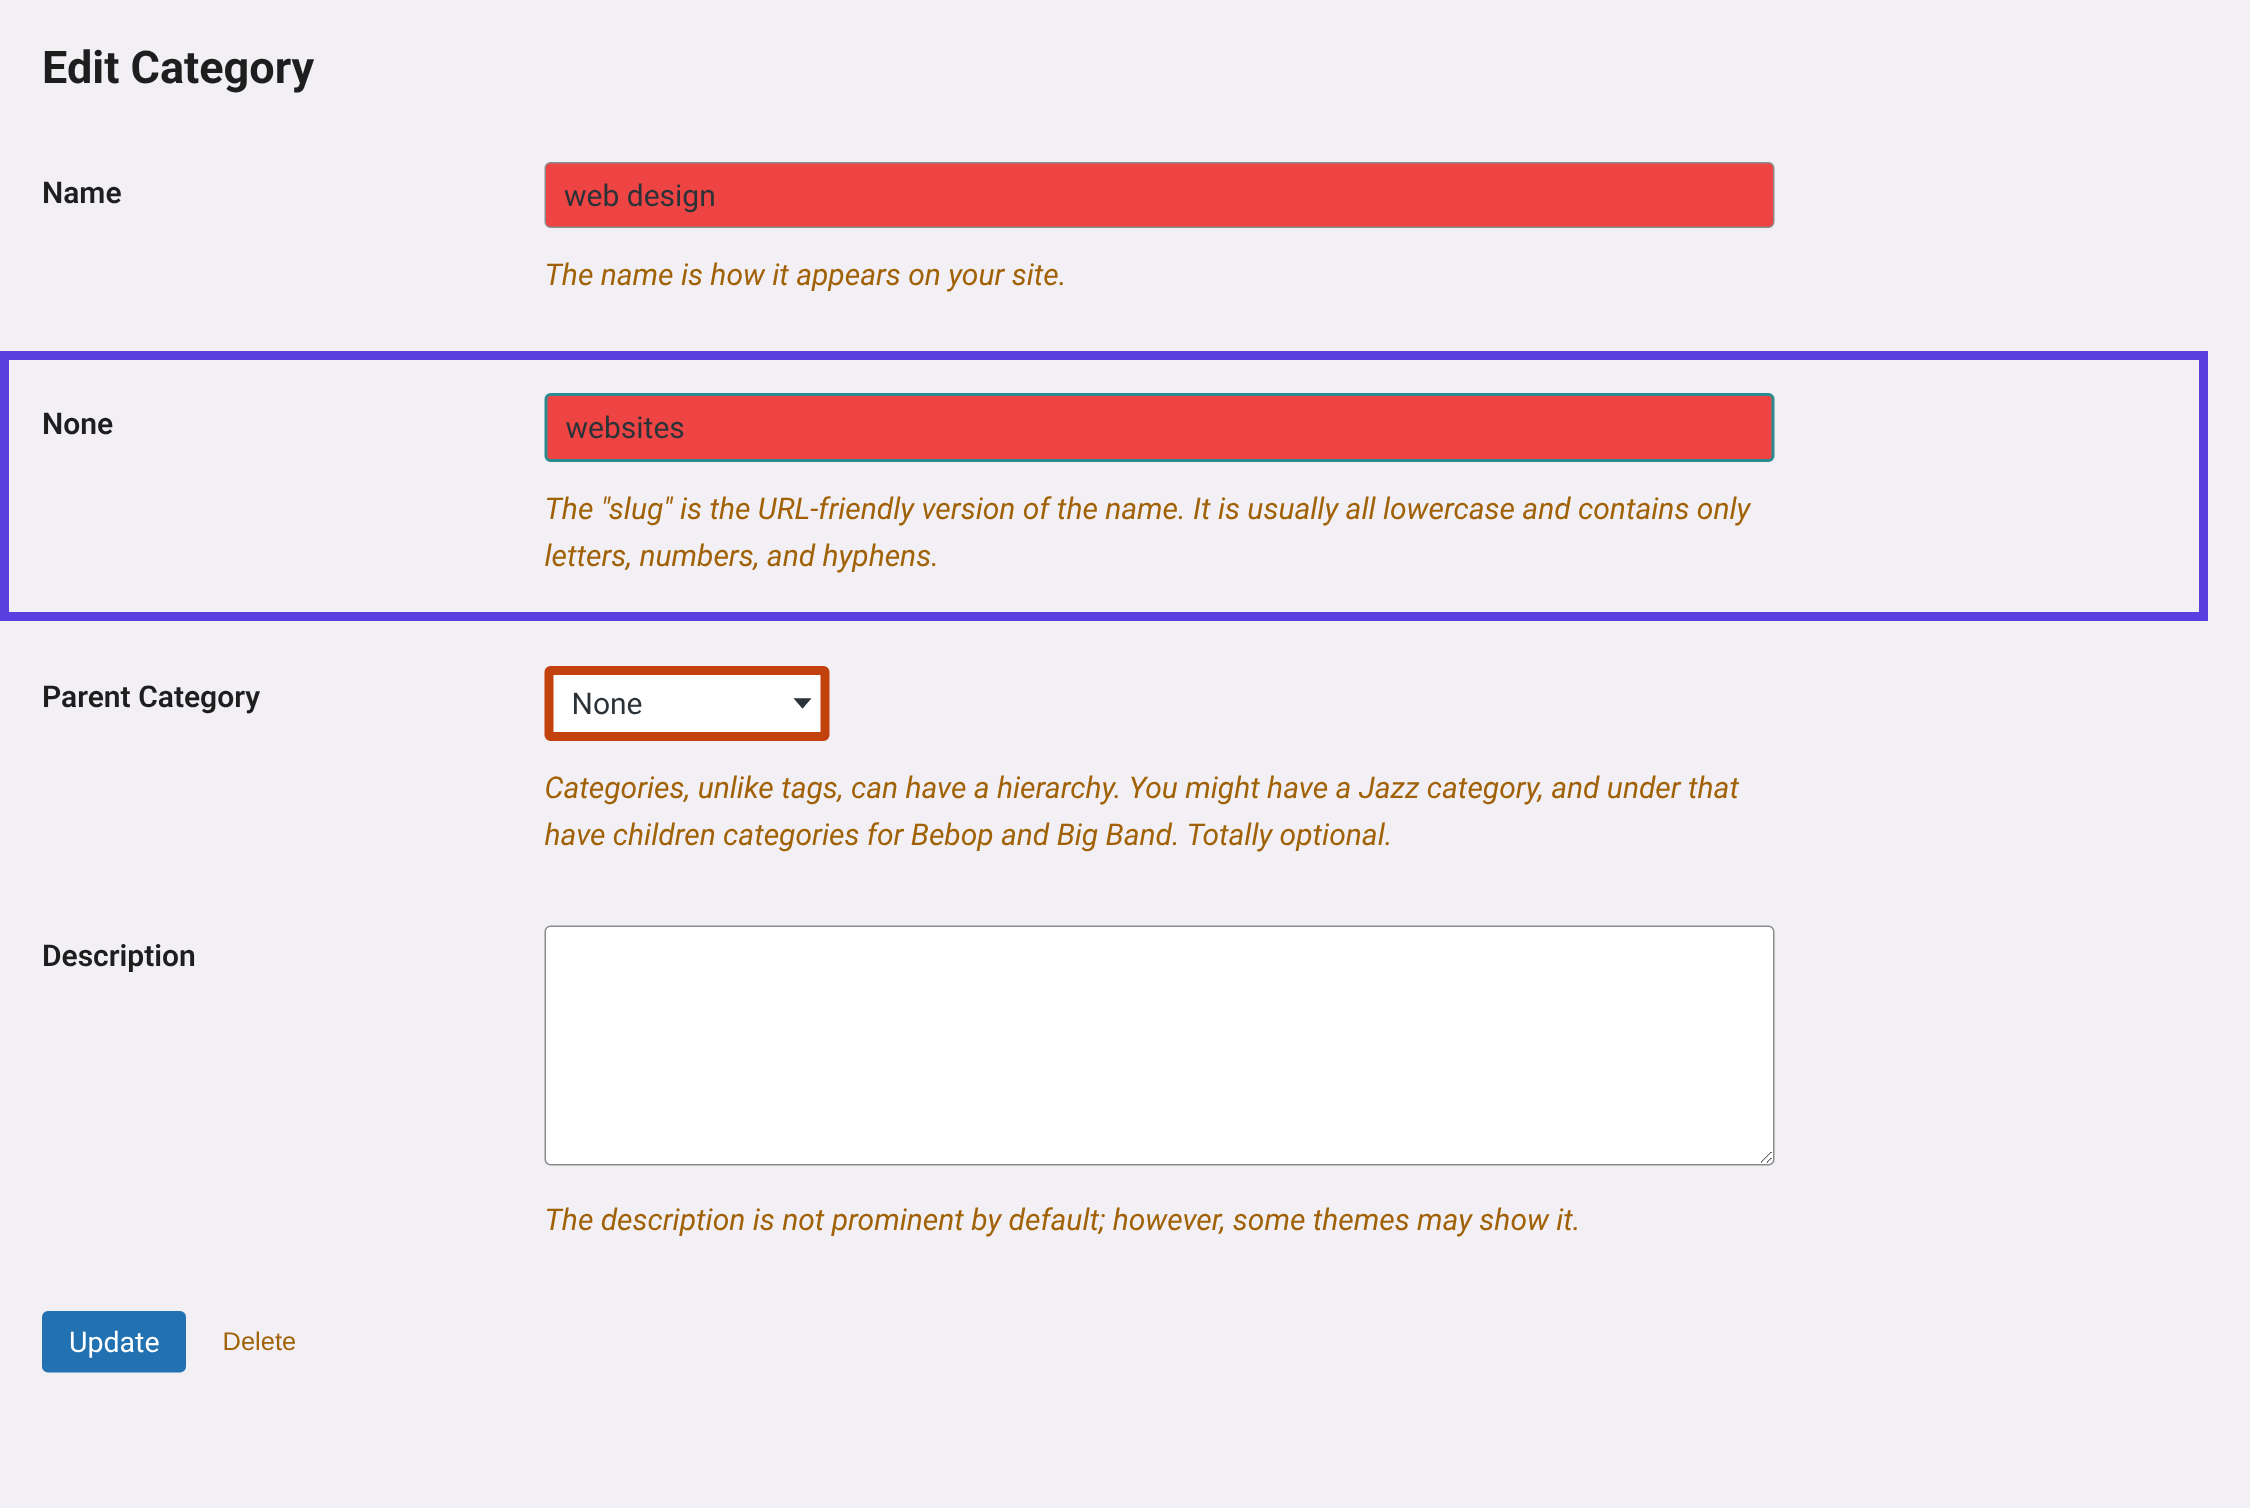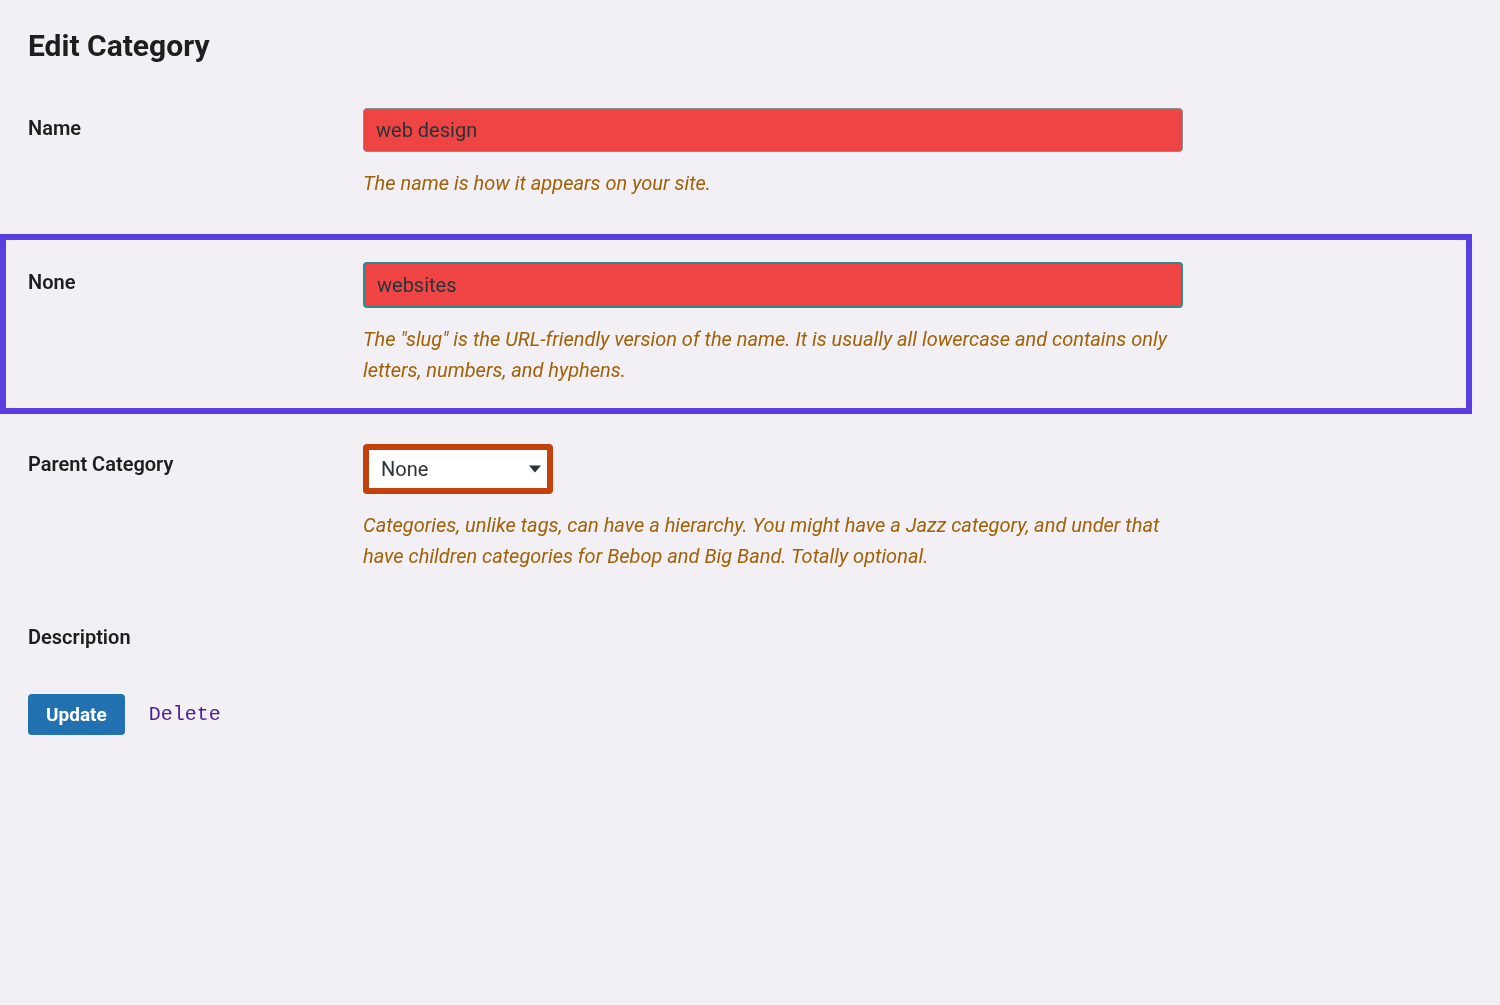--- a/index.html
+++ b/index.html
@@ -121,29 +121,28 @@
     }
     .btn-primary {
       background: #2271b1;
       color: #fff;
       border: none;
       padding: 9px 18px;
       font-size: 19px;
       border-radius: 4px;
       cursor: pointer;
       font-family: inherit;
-      font-weight: bold;
     }
     .btn-delete {
-      color: #4c1d95;
+      color: #a16207;
       background: none;
       border: none;
-      font-size: 20px;
+      font-size: 17px;
       cursor: pointer;
-      font-family: Liberation Mono, monospace;
+      font-family: Liberation Sans, sans-serif;
       padding: 0;
     }
   </style>
 </head>
 <body>
 
 <h1>Edit Category</h1>
 
 <div class="form-row">
   <div class="label-col">
@@ -176,18 +175,22 @@
       </select>
     </div>
     <p class="description">Categories, unlike tags, can have a hierarchy. You might have a Jazz category, and under that have children categories for Bebop and Big Band. Totally optional.</p>
   </div>
 </div>
 
 <div class="form-row">
   <div class="label-col">
     <label>Description</label>
   </div>
+  <div class="input-col">
+    <textarea style=""></textarea>
+    <p class="description">The description is not prominent by default; however, some themes may show it.</p>
+  </div>
 </div>
 
 <div class="actions">
   <button class="btn-primary">Update</button>
   <button class="btn-delete">Delete</button>
 </div>
 
 </body></html>

